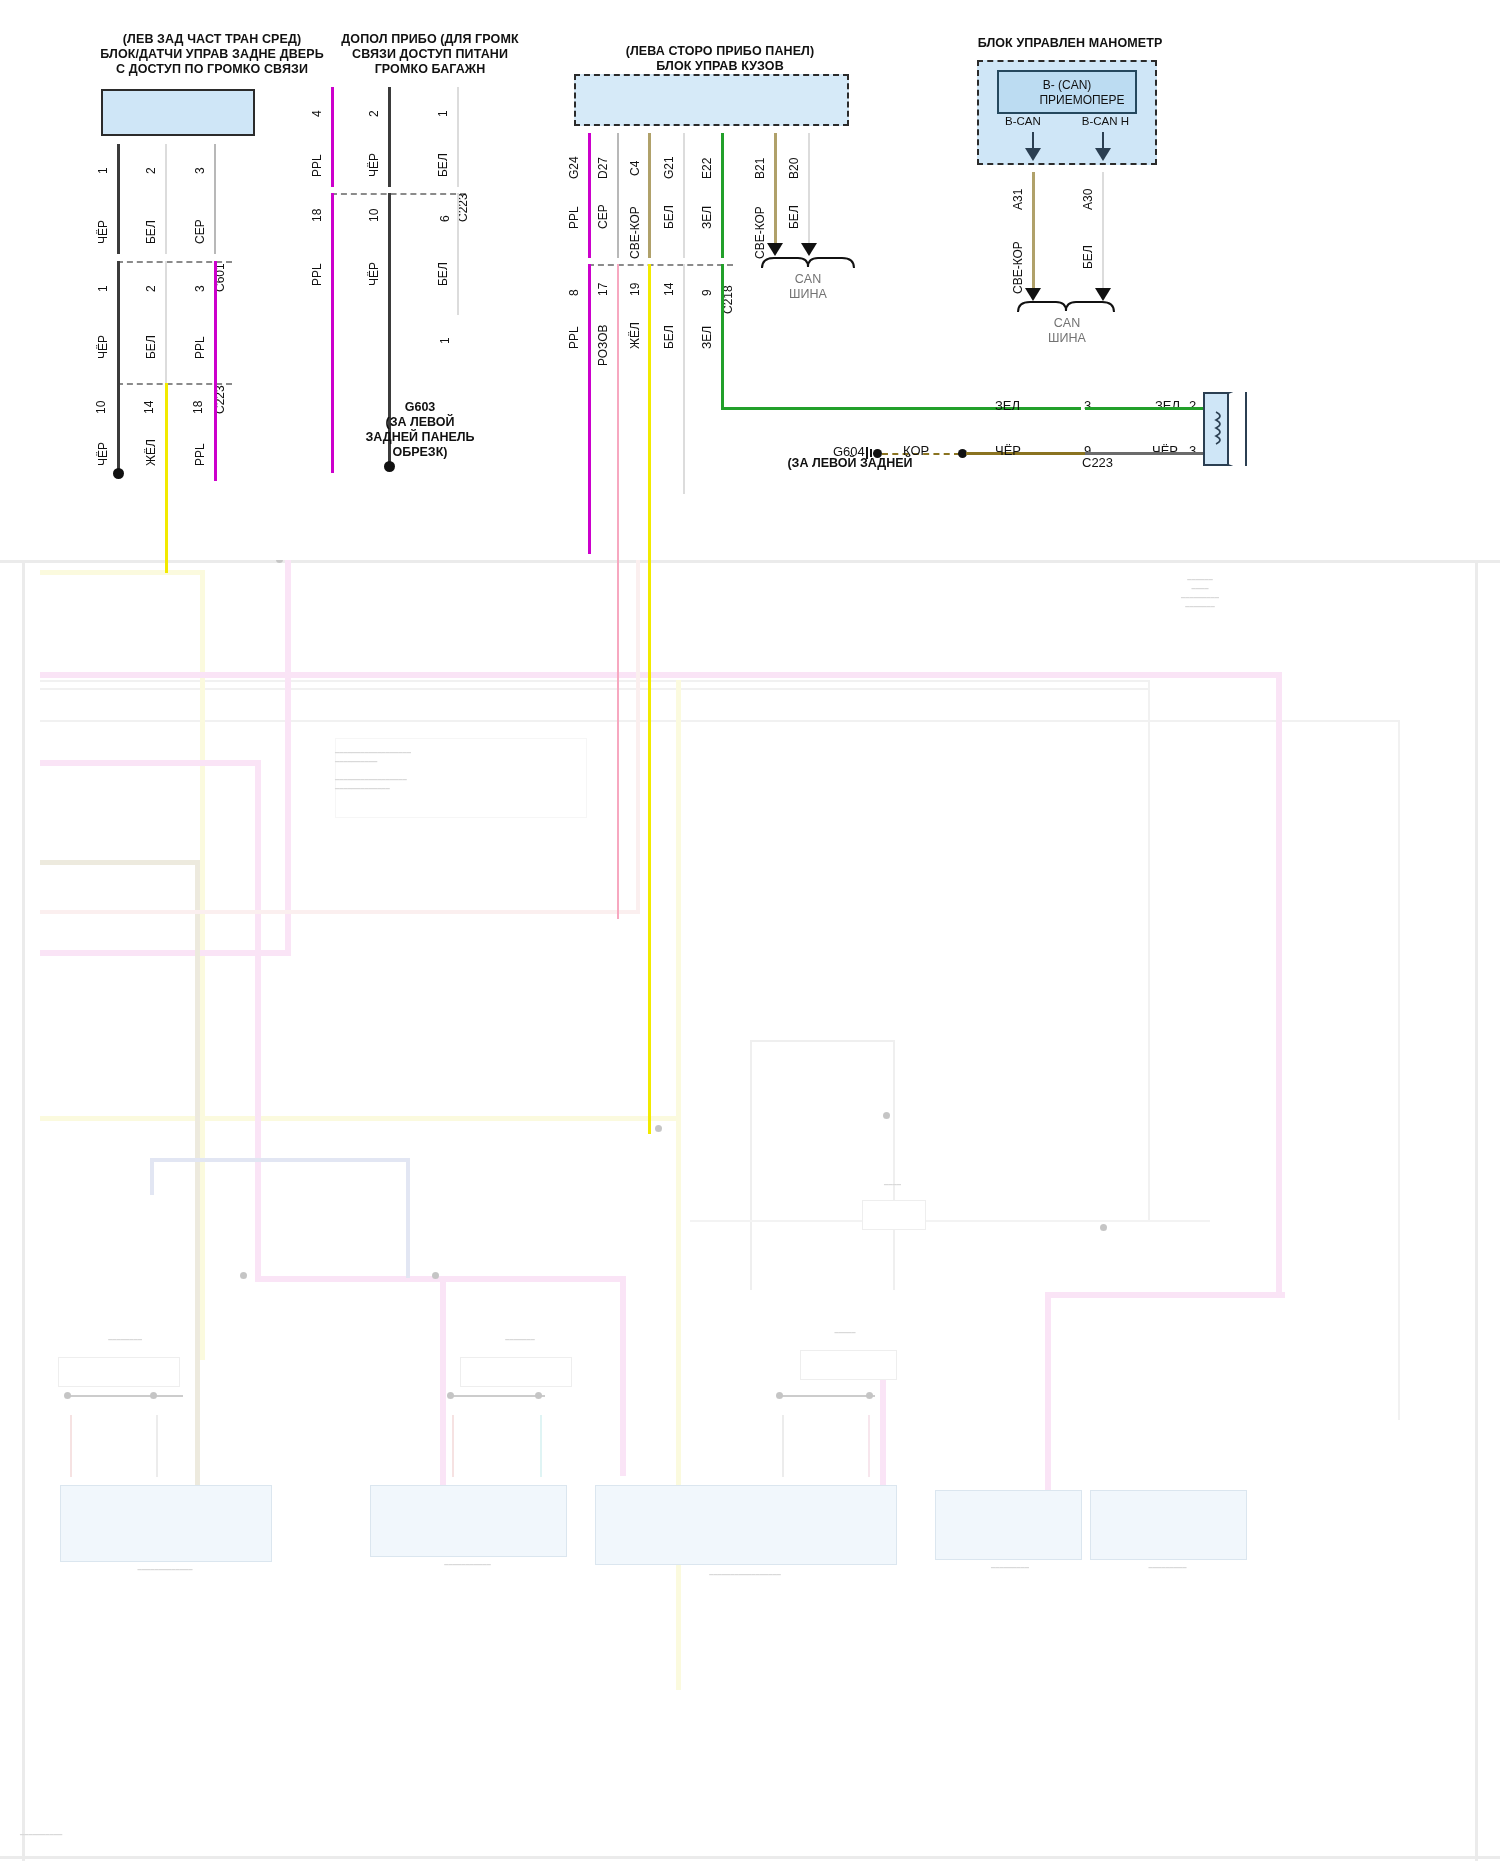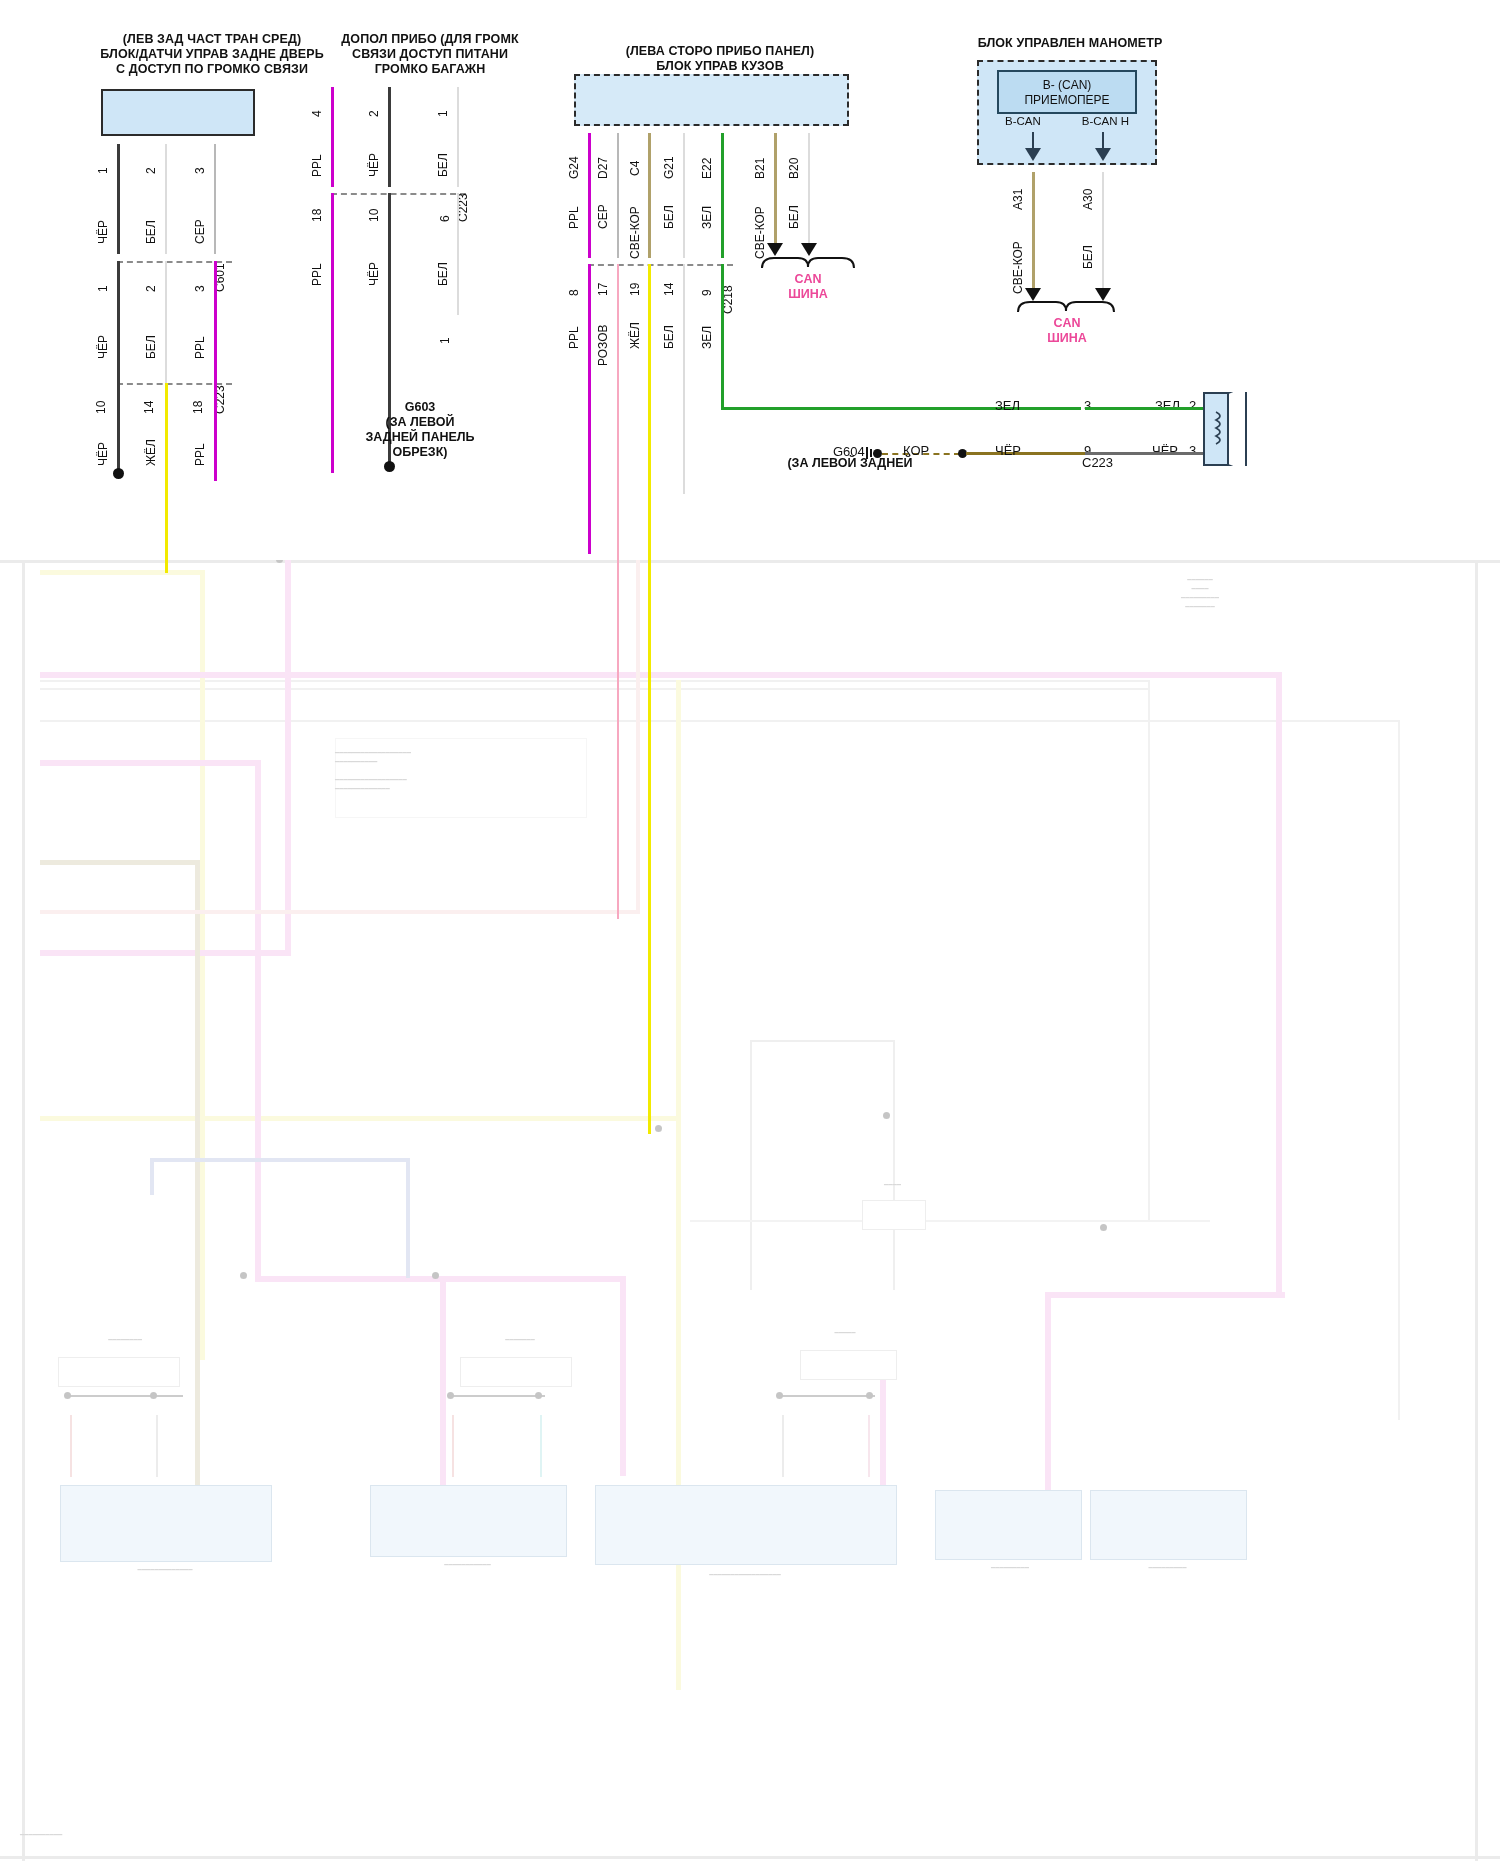--- a/index.html
+++ b/index.html
@@ -20,21 +20,21 @@
   .blk.dashed{border-style:dashed;}
   .blk.dashbg{background:#d6eaf8;}
   .inner{position:absolute;background:#bcdcf2;border:2px solid #25485e;box-sizing:border-box;}
   .ttl{position:absolute;text-align:center;font-size:12.5px;line-height:15px;color:#111;font-weight:bold;letter-spacing:.1px;}
   .wire{position:absolute;width:3px;}
   .wthin{position:absolute;width:2px;}
   .vlabel{position:absolute;font-size:12px;color:#111;white-space:nowrap;
           transform-origin:left bottom;transform:rotate(-90deg);}
   .hlabel{position:absolute;font-size:13px;color:#111;white-space:nowrap;}
   .note{position:absolute;font-size:12.5px;line-height:15px;color:#111;text-align:center;font-weight:bold;}
-  .can-lbl{position:absolute;font-size:12.5px;line-height:15px;color:#ec4899;text-align:center;font-weight:bold;}
+  .can-lbl{position:absolute;font-size:12.5px;line-height:15px;color:#737373;text-align:center;}
   .gnd{position:absolute;width:11px;height:11px;border-radius:50%;background:#111;}
   .splice{position:absolute;width:9px;height:9px;border-radius:50%;background:#111;}
   .dash-h{position:absolute;height:0;border-top:2px dashed #8b8b8b;}
   .dash-gold{position:absolute;height:0;border-top:2px dashed #8a7320;}
   .pinlbl{position:absolute;font-size:12px;color:#111;transform-origin:left bottom;transform:rotate(-90deg);white-space:nowrap;}
   .spk{position:absolute;}
   .arrowdn{position:absolute;width:0;height:0;border-left:8px solid transparent;border-right:8px solid transparent;border-top:13px solid #111;}
   .brace{position:absolute;}
 </style>
 </head>
@@ -289,21 +289,21 @@
   <div class="vlabel" style="left:581px;top:335px;">PPL</div>
   <div class="vlabel" style="left:610px;top:352px;">РОЗОВ</div>
   <div class="vlabel" style="left:642px;top:335px;">ЖЁЛ</div>
   <div class="vlabel" style="left:676px;top:335px;">БЕЛ</div>
   <div class="vlabel" style="left:714px;top:335px;">ЗЕЛ</div>
 
   <div class="ttl" style="left:960px;top:36px;width:220px;">БЛОК УПРАВЛЕН МАНОМЕТР</div>
   <div class="blk dashed" style="left:977px;top:60px;width:180px;height:105px;"></div>
   <div class="inner" style="left:997px;top:70px;width:140px;height:44px;">
     <div style="position:absolute;left:0;top:6px;width:100%;text-align:center;font-size:12px;color:#111;">B- (CAN)</div>
-    <div style="position:absolute;left:0;top:21px;width:100%;text-align:center;font-size:12px;color:#111;">ПРИЕМОПЕРЕ</div>
+    <div style="position:absolute;left:15px;top:21px;width:100%;text-align:center;font-size:12px;color:#111;">ПРИЕМОПЕРЕ</div>
     <div style="position:absolute;left:6px;top:43px;font-size:11.5px;color:#111;">B-CAN</div>
     <div style="position:absolute;right:6px;top:43px;font-size:11.5px;color:#111;">B-CAN H</div>
   </div>
   <div class="wthin" style="left:1032px;top:132px;height:20px;background:#2b3f52;"></div>
   <div class="wthin" style="left:1102px;top:132px;height:20px;background:#2b3f52;"></div>
   <div class="arrowdn" style="left:1025px;top:148px;border-top-color:#2b3f52;"></div>
   <div class="arrowdn" style="left:1095px;top:148px;border-top-color:#2b3f52;"></div>
 
   <div class="wire" style="left:1032px;top:172px;height:118px;background:#b0a16a;"></div>
   <div class="wthin" style="left:1102px;top:172px;height:118px;background:#dcdcdc;"></div>

